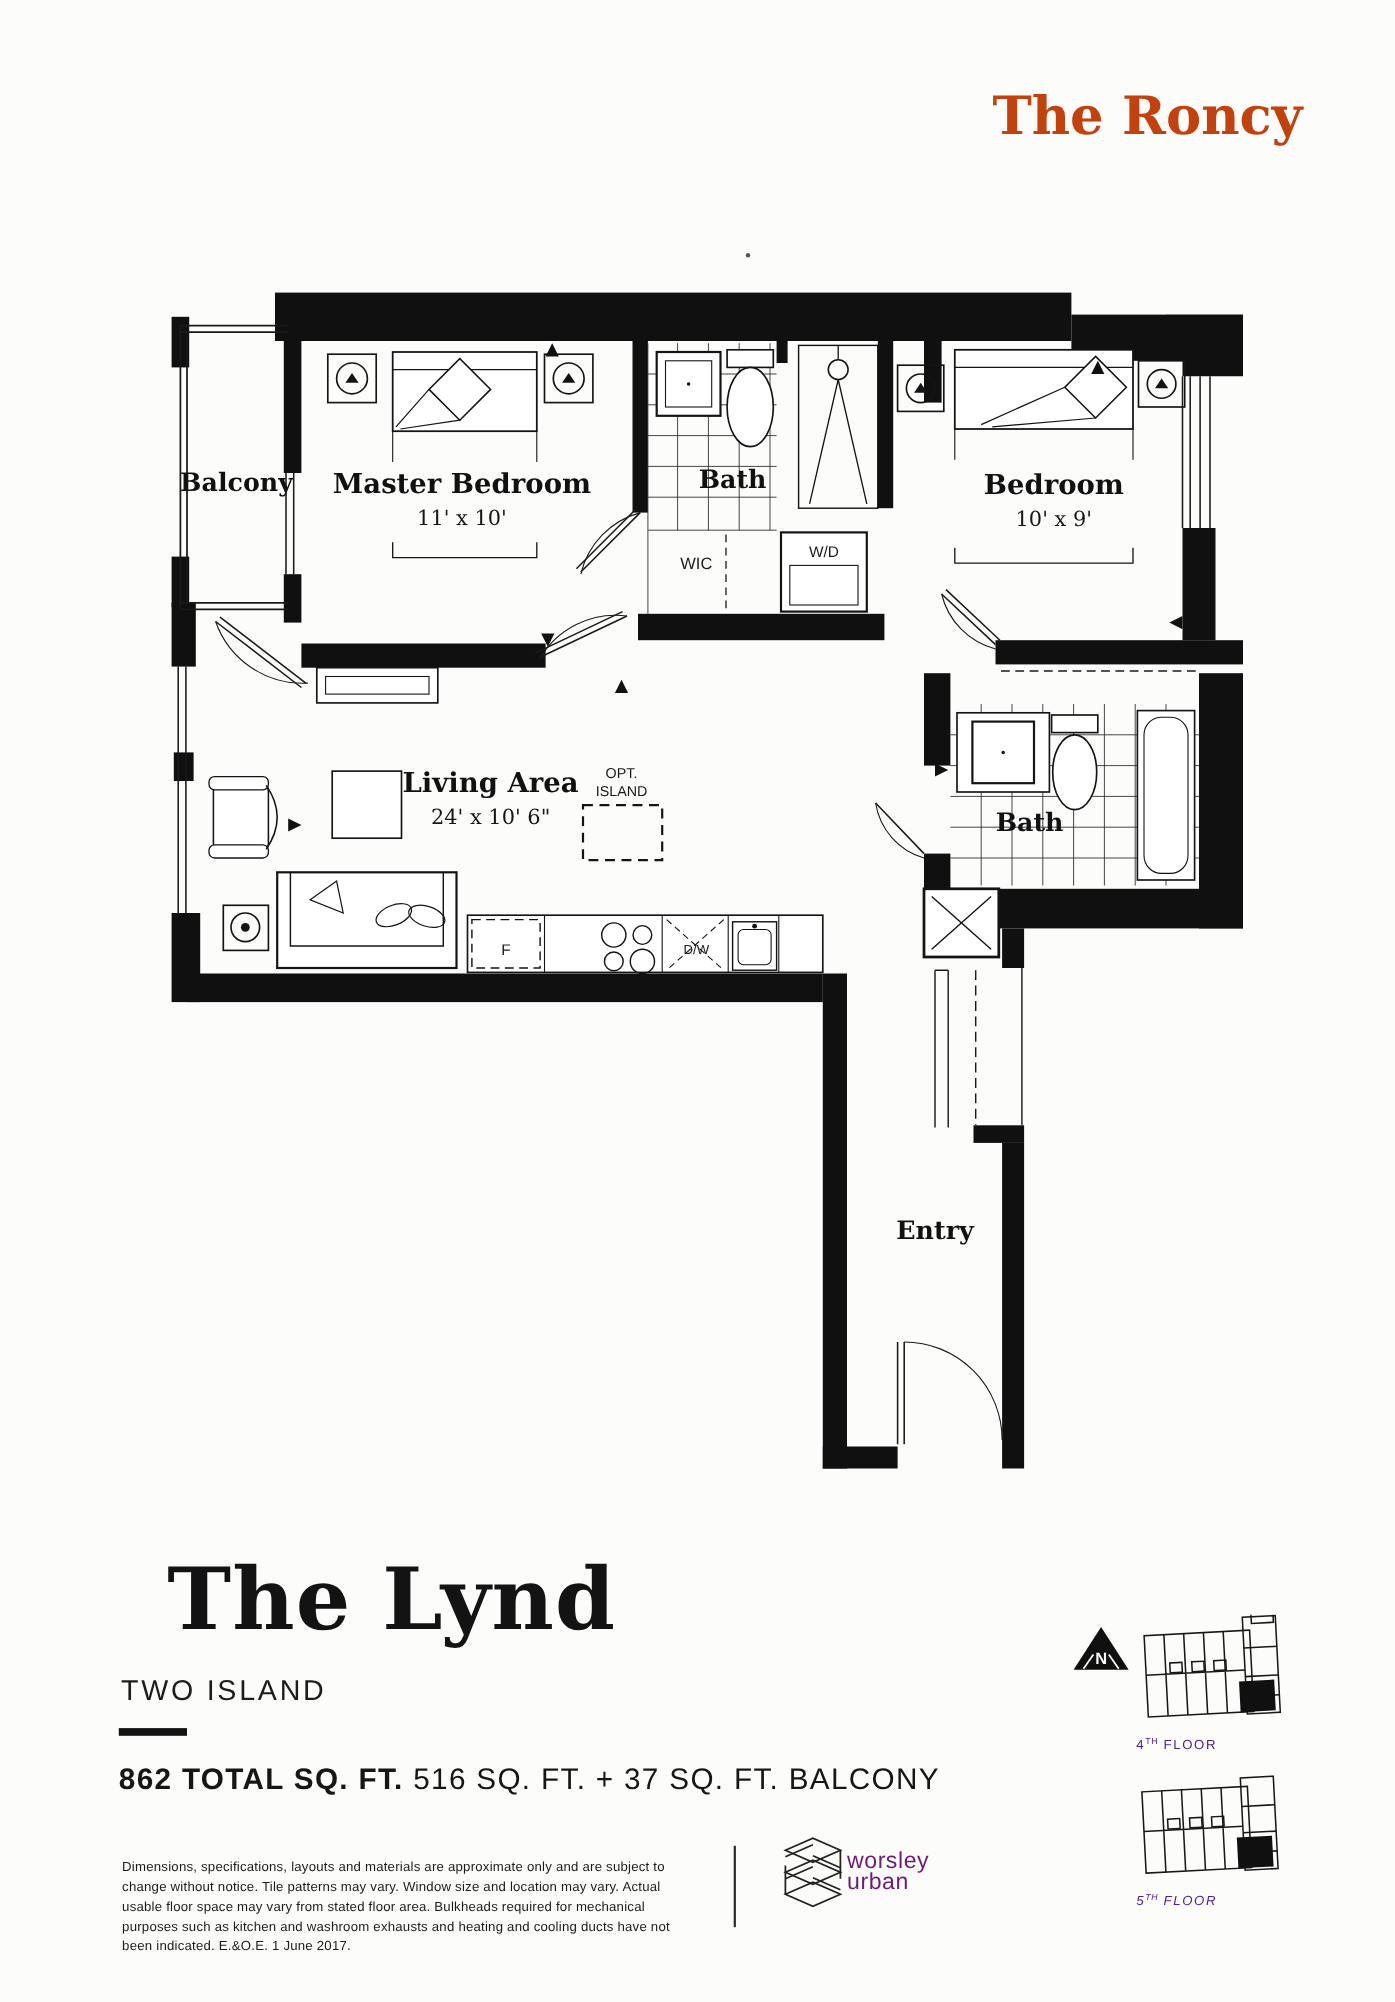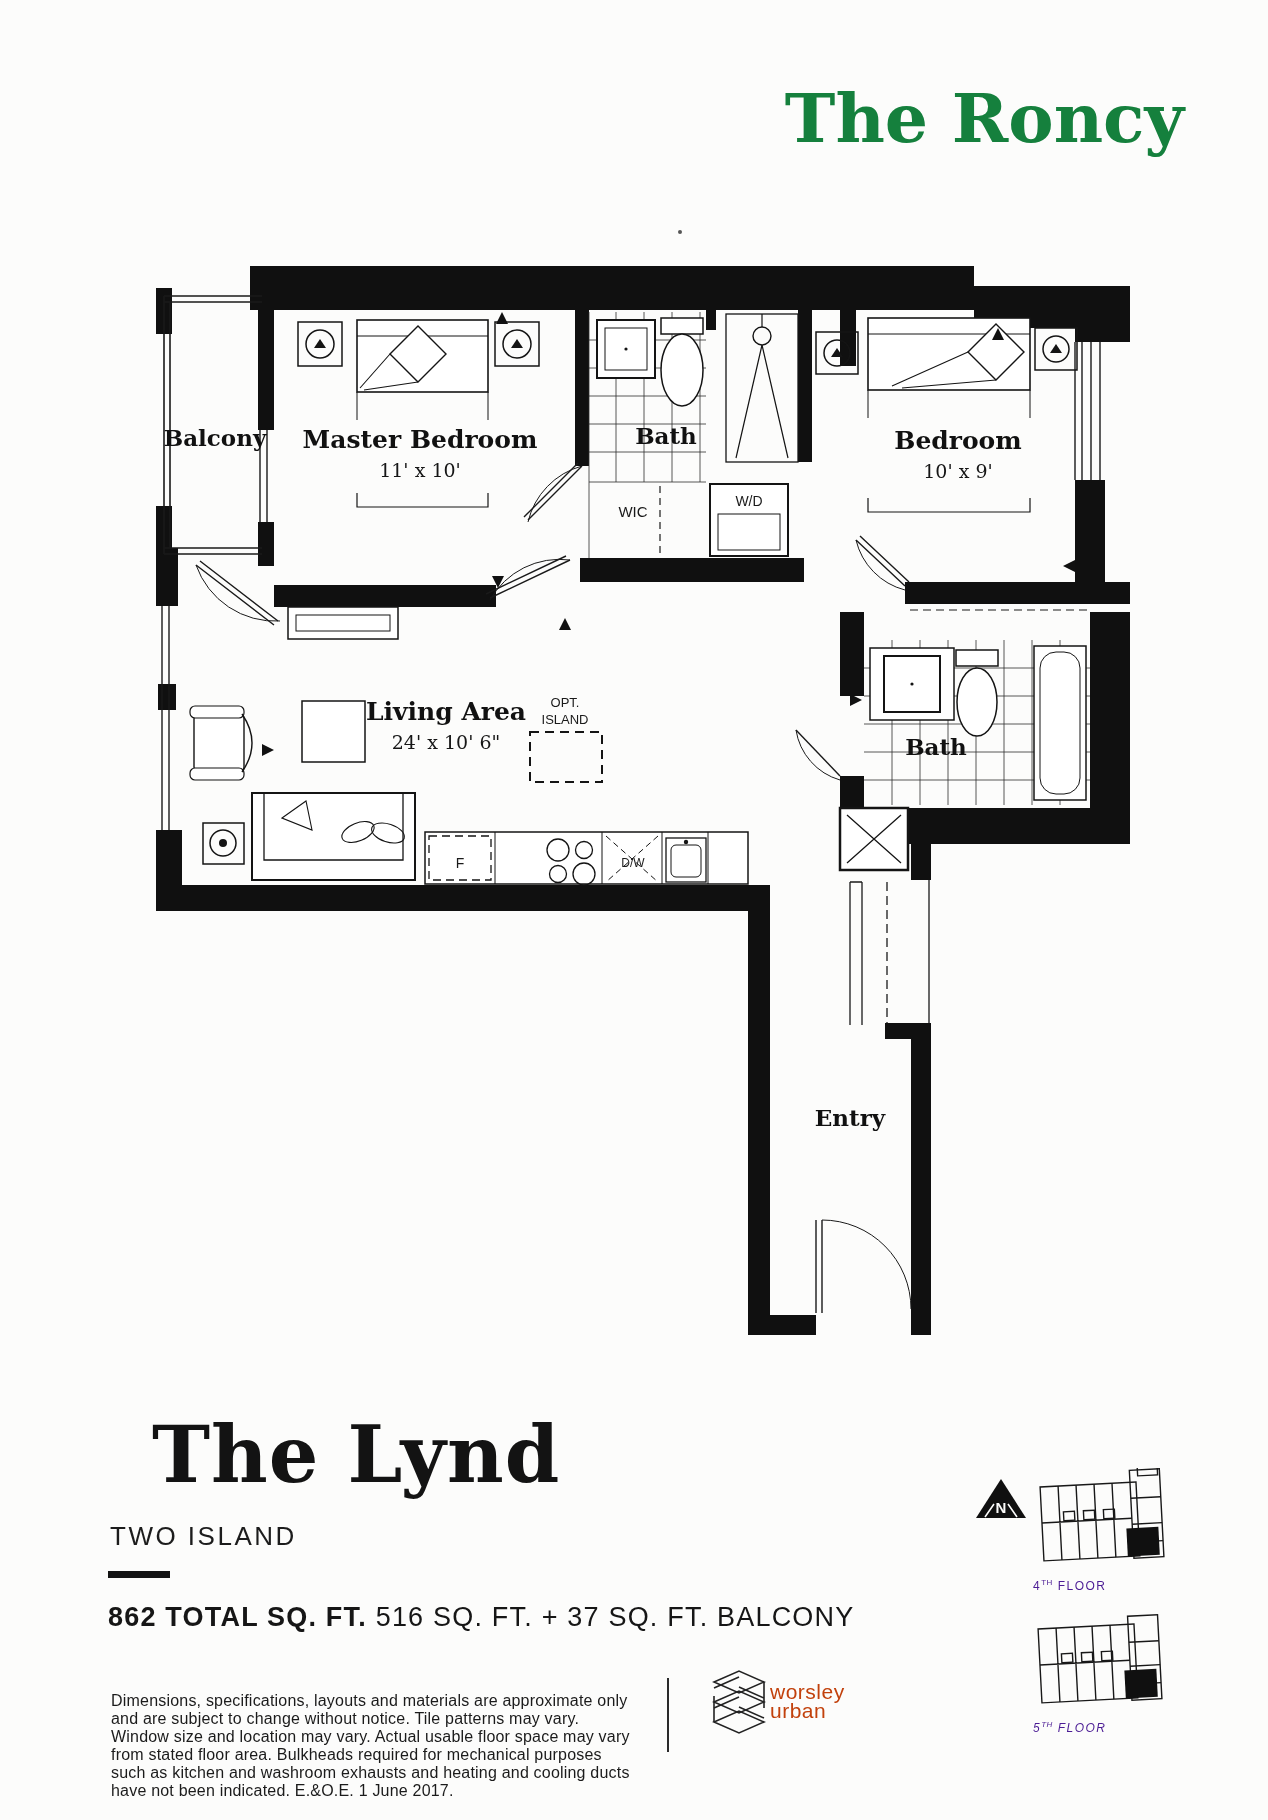--- a/index.html
+++ b/index.html
@@ -3,22 +3,22 @@
 <meta charset="utf-8">
 <style>
   html,body{margin:0;padding:0;}
   body{
     width:1268px;height:1820px;position:relative;overflow:hidden;
     background:#fcfcfb;color:#141414;
     font-family:"Liberation Sans",sans-serif;
   }
   .brand{
     position:absolute;top:78px;right:84px;
-    font-family:"DejaVu Serif",serif;font-weight:700;font-size:68px;
-    letter-spacing:0px;color:#15803d;
+    font-family:"DejaVu Serif",serif;font-weight:700;font-size:48px;
+    letter-spacing:0px;color:#c2410c;
   }
   .speck{position:absolute;left:678px;top:230px;width:4px;height:4px;background:#555;border-radius:50%;}
   .plan-svg{position:absolute;left:150px;top:260px;}
   .plan-label{font-family:"DejaVu Serif",serif;font-weight:700;fill:#111;}
   .plan-dims{font-family:"DejaVu Serif",serif;font-weight:400;fill:#161616;}
   .plan-small{font-family:"Liberation Sans",sans-serif;fill:#1a1a1a;}
   .unit-name{
     position:absolute;left:106px;top:1416px;
     font-family:"DejaVu Serif",serif;font-weight:700;font-size:78px;
     letter-spacing:1px;color:#131313;line-height:1;margin-left:46px;
@@ -28,27 +28,27 @@
     font-size:26px;letter-spacing:2.5px;color:#1c1c1c;
   }
   .unit-rule{position:absolute;left:108px;top:1571px;width:62px;height:7px;background:#131313;}
   .unit-area{
     position:absolute;left:108px;top:1602px;
     font-size:27px;letter-spacing:1.2px;color:#161616;white-space:nowrap;
   }
   .unit-area .b{font-weight:700;margin-top:36px;}
   .disclaimer{
     position:absolute;left:111px;top:1676px;width:525px;
-    font-size:16px;line-height:18px;letter-spacing:0.2px;color:#1b1b1b;
+    font-size:12px;line-height:18px;letter-spacing:0.2px;color:#1b1b1b;
   }
   .foot-divider{position:absolute;left:667px;top:1678px;width:2px;height:74px;background:#2a2a2a;}
   .dev-logo{position:absolute;left:712px;top:1666px;}
   .dev-name{
     position:absolute;left:770px;top:1682px;
-    font-size:21px;line-height:19px;font-weight:500;letter-spacing:0.5px;color:#c2410c;
+    font-size:21px;line-height:19px;font-weight:500;letter-spacing:0.5px;color:#701a75;
   }
   .compass{position:absolute;left:973px;top:1477px;}
   .keyplan-1{position:absolute;left:1028px;top:1468px;}
   .keyplan-2{position:absolute;left:1026px;top:1610px;}
   .kp-label{
     position:absolute;font-size:12px;letter-spacing:1.5px;color:#4c1d95;white-space:nowrap;
   }
   .kp-label .sup{font-size:8px;vertical-align:super;letter-spacing:0.5px;}
   .kp-label-1{left:1033px;top:1578px;}
   .kp-label-2{left:1033px;top:1720px;font-style:italic;}

